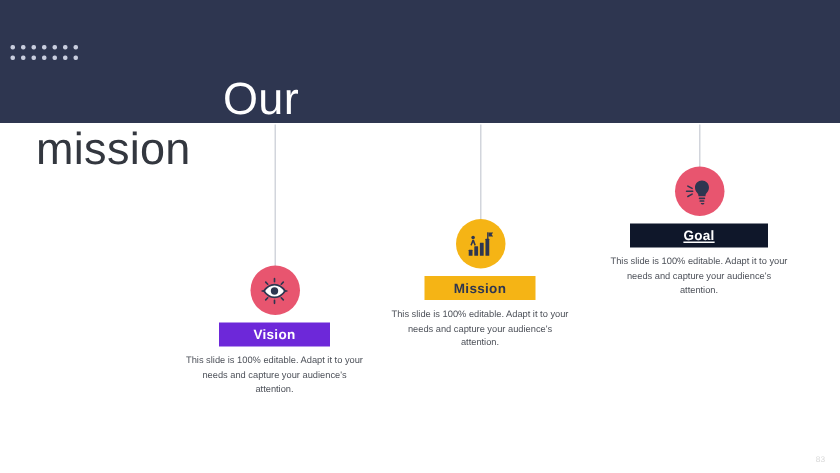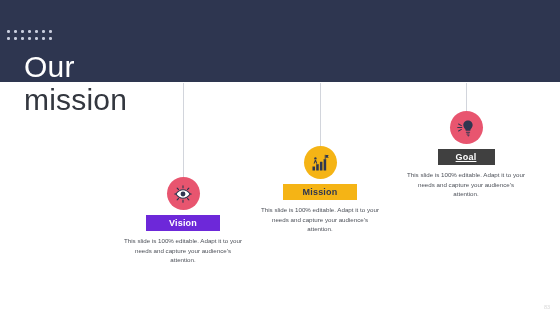--- a/index.html
+++ b/index.html
@@ -55,21 +55,21 @@
     top: 50px;
     width: 300px;
   }
   .title-line {
     font-size: 30px;
     line-height: 33px;
     font-weight: 400;
     letter-spacing: 0.2px;
     white-space: nowrap;
   }
-  .title-line-1 { color: #ffffff; }
+  .title-line-1 { color: #ffffff; text-align: center; }
   .title-line-2 { color: #33373f; }
 
   
   .connector {
     position: absolute;
     width: 1px;
     background: #d2d5dc;
   }
   .conn-vision  { left: 183px; top: 83px; height: 104px; }
   .conn-mission { left: 320px; top: 83px; height: 73px; }
@@ -115,22 +115,22 @@
     width: 74px;
     background: #6d28d9;
     color: #ffffff;
   }
   .label-mission {
     width: 74px;
     background: #f5b415;
     color: #2e3650;
   }
   .label-goal {
-    width: 57px;
-    background: #404040;
+    width: 92px;
+    background: #0f172a;
     color: #ffffff;
     text-decoration: underline;
   }
 
   .body-text {
     margin: 5px auto 0 auto;
     width: 118px;
     font-size: 6.2px;
     line-height: 9.5px;
     color: #4d5159;

